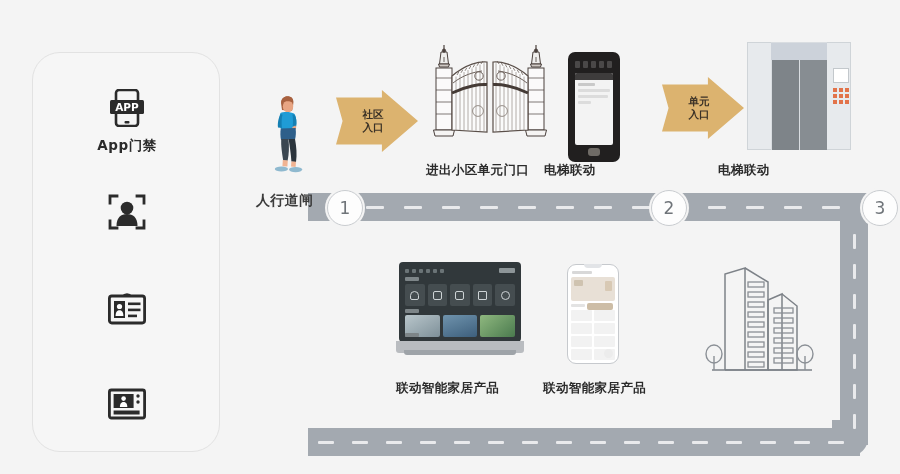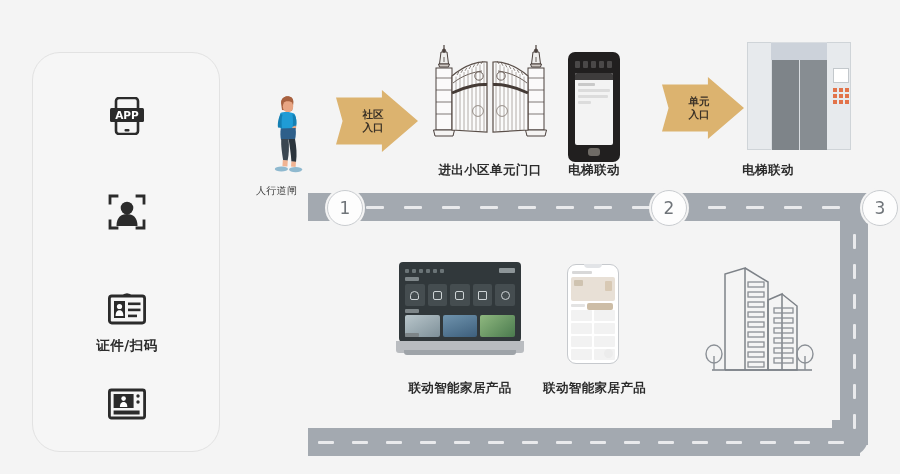--- a/index.html
+++ b/index.html
@@ -51,39 +51,39 @@
     position:absolute;width:3px;background:#e9eaec;border-radius:1px;
   }
   .road-badge{
     position:absolute;width:34px;height:34px;border-radius:50%;
     background:#fdfdfd;border:1.5px solid #c9ccd0;
     display:flex;align-items:center;justify-content:center;
     font-size:17px;color:#6f7479;font-weight:400;
     box-shadow:0 0 0 2px #f4f4f4;
   }
   #gate-label{
-    position:absolute;left:256px;top:184px;font-size:10px;color:#3b3b3b;
-    font-weight:400;letter-spacing:.3px;white-space:nowrap;
+    position:absolute;left:256px;top:192px;font-size:14px;color:#3b3b3b;
+    font-weight:700;letter-spacing:.3px;white-space:nowrap;
   }
 
   
   .arrow{
     position:absolute;width:82px;height:62px;
     background:#dcb36f;
     clip-path:polygon(0% 12%, 56% 12%, 56% 0%, 100% 50%, 56% 100%, 56% 88%, 0% 88%, 8% 50%);
     display:flex;align-items:center;
   }
   .arrow span{
     display:block;width:56px;text-align:center;padding-left:9px;
     font-size:10.5px;line-height:13px;color:#3a3126;font-weight:700;
   }
 
   
   .cap{
-    position:absolute;text-align:center;font-size:12.5px;color:#2b2b2b;
+    position:absolute;font-size:12.5px;color:#2b2b2b;
     font-weight:700;letter-spacing:.4px;white-space:nowrap;
   }
 
   
   #elevator{position:absolute;left:747px;top:42px;width:104px;height:108px;}
   .ev-wall{position:absolute;inset:0;background:#e7eaed;border:1px solid #cfd4d8;box-sizing:border-box;}
   .ev-frame{position:absolute;left:24px;top:0;width:56px;height:108px;background:#d9dde1;}
   .ev-head{position:absolute;left:24px;top:1px;width:56px;height:17px;background:#ccd2da;}
   .ev-door{position:absolute;left:25px;top:18px;width:27px;height:90px;background:#7e8489;}
   .ev-door2{position:absolute;left:53px;top:18px;width:27px;height:90px;background:#878d92;}
@@ -135,29 +135,30 @@
   
   #person{position:absolute;left:268px;top:94px;width:38px;height:80px;}
 </style>
 </head>
 <body>
 
 <div id="stage">
 
   <div id="sidebar">
 
-    <div class="side-item" style="top:42px">
+    <div class="side-item" style="top:34px">
       <div class="side-ico">
         <svg width="34" height="38" viewBox="0 0 34 38">
           <rect x="6" y="1" width="22" height="36" rx="3" fill="none" stroke="#2b2b2b" stroke-width="2.6"></rect>
           <rect x="0" y="11" width="34" height="14" rx="1.5" fill="#2b2b2b"></rect>
           <text x="17" y="22.4" font-family="DejaVu Sans, sans-serif" font-size="10.5" font-weight="bold" fill="#ffffff" text-anchor="middle">APP</text>
           <rect x="14.5" y="32" width="5" height="2.4" rx="1" fill="#2b2b2b"></rect>
         </svg>
       </div>
+      <div class="side-label">App门禁</div>
     </div>
 
     <div class="side-item" style="top:138px">
       <div class="side-ico">
         <svg width="38" height="38" viewBox="0 0 38 38">
           <path d="M2 10 V3 H9" fill="none" stroke="#2b2b2b" stroke-width="2.8" stroke-linecap="square"></path>
           <path d="M29 3 H36 V10" fill="none" stroke="#2b2b2b" stroke-width="2.8" stroke-linecap="square"></path>
           <path d="M36 28 V35 H29" fill="none" stroke="#2b2b2b" stroke-width="2.8" stroke-linecap="square"></path>
           <path d="M9 35 H2 V28" fill="none" stroke="#2b2b2b" stroke-width="2.8" stroke-linecap="square"></path>
           <circle cx="19" cy="15" r="6.3" fill="#2b2b2b"></circle>
@@ -172,21 +173,20 @@
           <path d="M14 5 a5.5 4.5 0 0 1 10 0" fill="#2b2b2b"></path>
           <rect x="1.4" y="5" width="35.2" height="27" rx="2.4" fill="none" stroke="#2b2b2b" stroke-width="2.8"></rect>
           <rect x="6" y="10" width="11" height="17" fill="#2b2b2b"></rect>
           <circle cx="11.5" cy="15.5" r="2.6" fill="#ffffff"></circle>
           <path d="M7.6 25 C7.6 20.8 9.4 19.2 11.5 19.2 C13.6 19.2 15.4 20.8 15.4 25 Z" fill="#ffffff"></path>
           <rect x="20" y="11.5" width="12.5" height="2.6" fill="#2b2b2b"></rect>
           <rect x="20" y="17.6" width="12.5" height="2.6" fill="#2b2b2b"></rect>
           <rect x="20" y="23.6" width="9" height="2.6" fill="#2b2b2b"></rect>
         </svg>
       </div>
-      <div class="side-label">证件/扫码</div>
     </div>
 
     <div class="side-item" style="top:330px">
       <div class="side-ico">
         <svg width="38" height="32" viewBox="0 0 38 32">
           <rect x="1.4" y="2" width="35.2" height="28" rx="2" fill="none" stroke="#2b2b2b" stroke-width="2.8"></rect>
           <rect x="5.6" y="6" width="20" height="14" fill="#2b2b2b"></rect>
           <circle cx="15.6" cy="10.6" r="2.3" fill="#ffffff"></circle>
           <path d="M11.9 19 C11.9 15.3 13.5 13.9 15.6 13.9 C17.7 13.9 19.3 15.3 19.3 19 Z" fill="#ffffff"></path>
           <rect x="5.6" y="22.5" width="26" height="4" fill="#2b2b2b"></rect>

